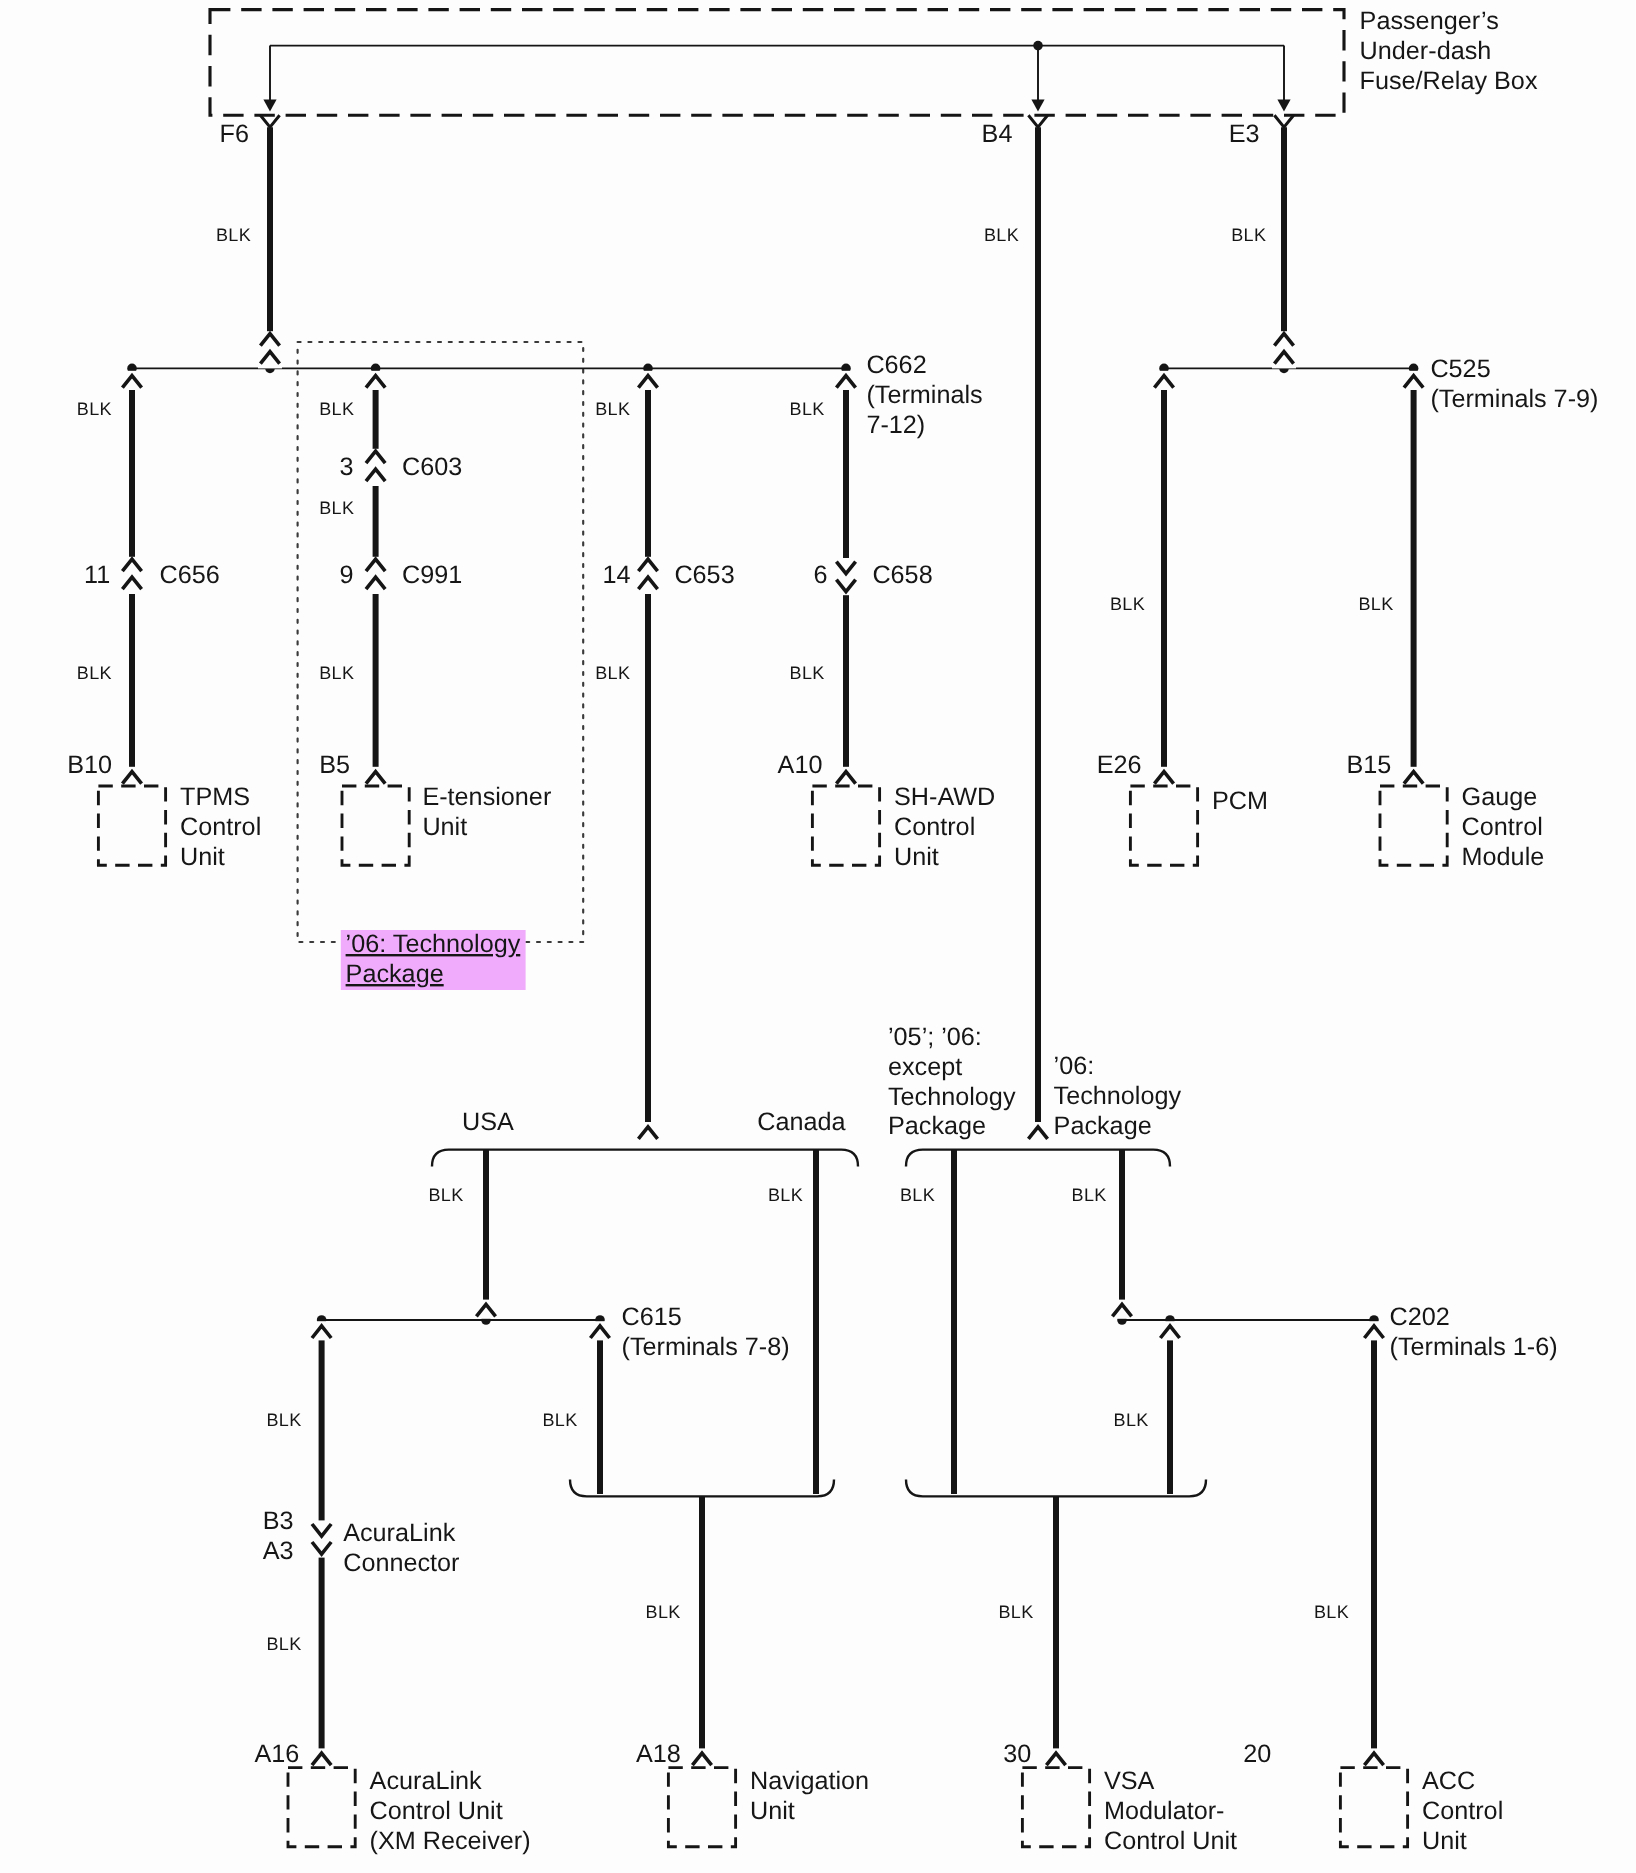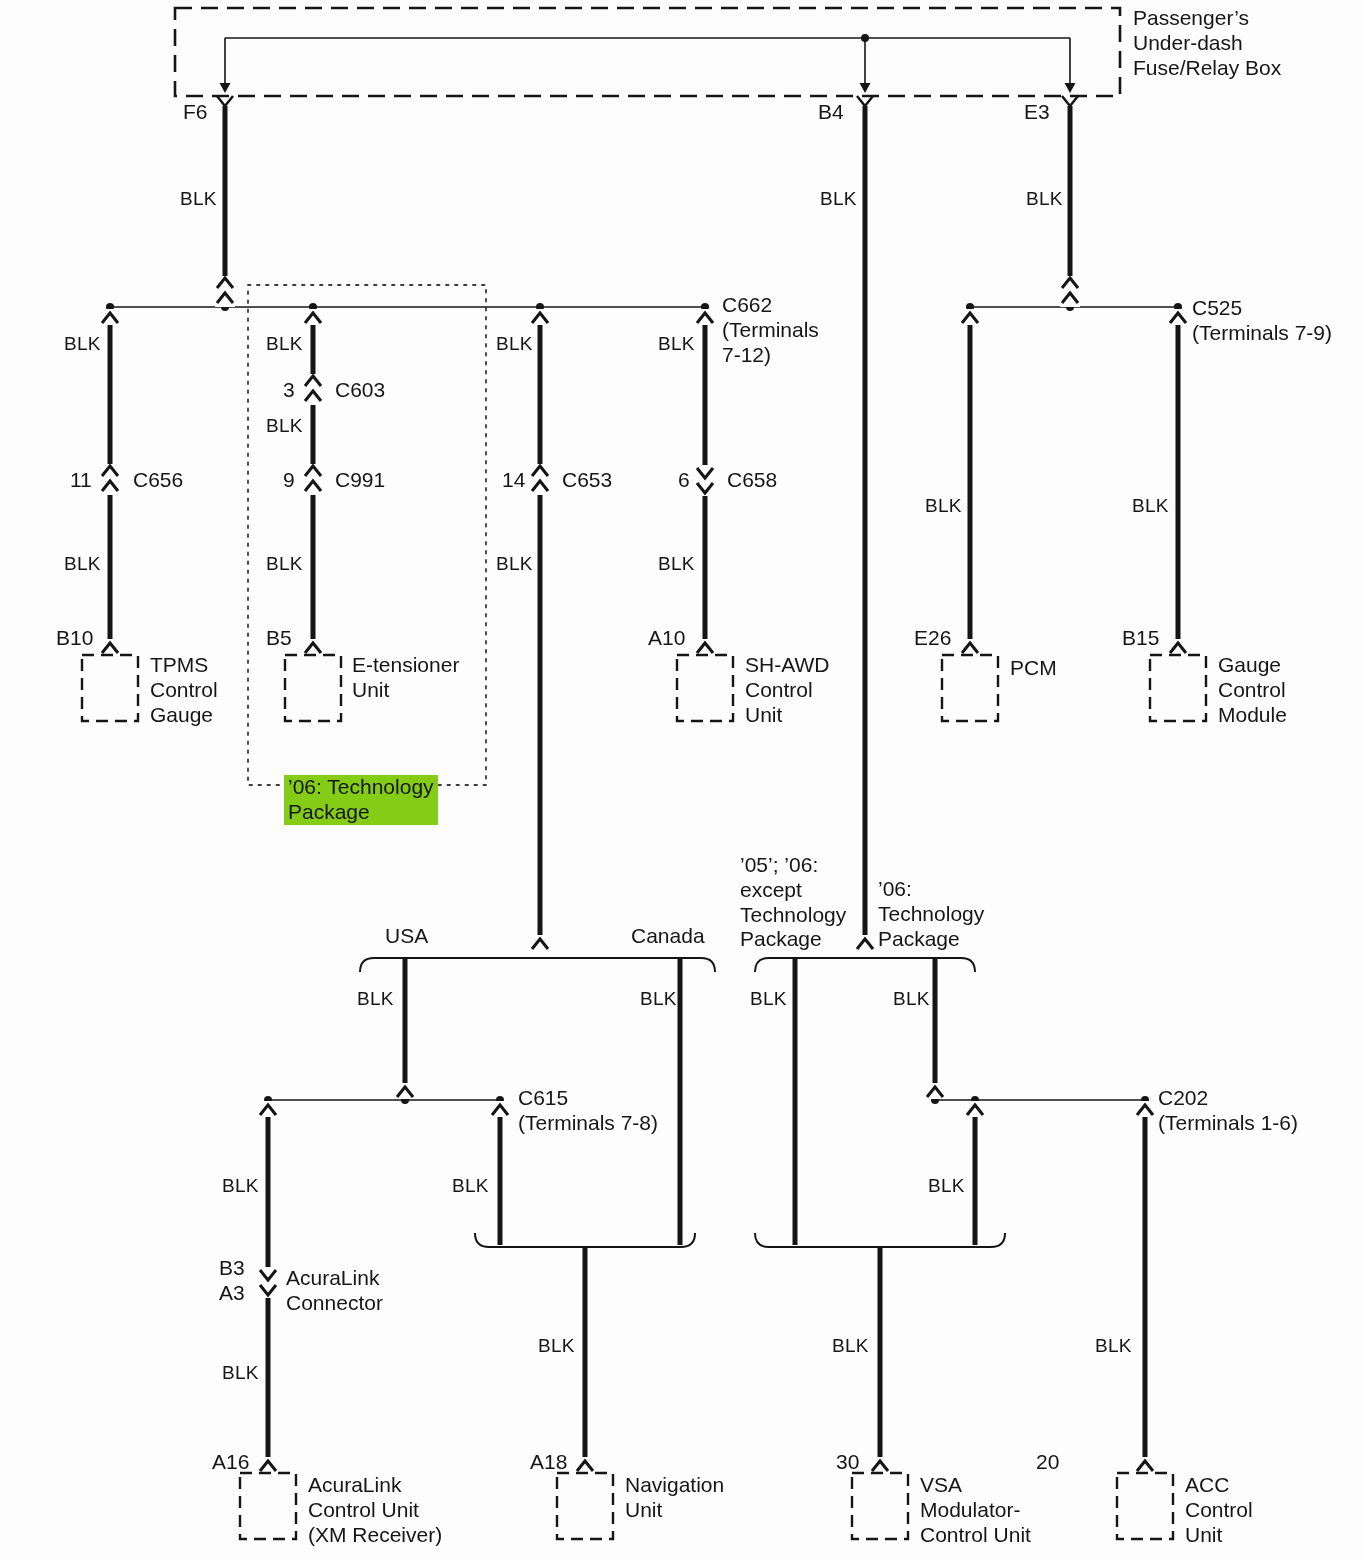--- a/index.html
+++ b/index.html
@@ -1,22 +1,22 @@
 <!DOCTYPE html>
 <html><head>
 <meta charset="utf-8">
 <style>
   * { margin:0; padding:0; box-sizing:border-box; }
   html,body { background:#ffffff; }
   body { font-family:"Liberation Sans", sans-serif; color:#1a1a1a; }
   .diagram { position:relative; width:1363px; height:1561px; background:#fdfdfd; overflow:hidden; }
   svg.wires { position:absolute; left:0; top:0; }
   .lbl { position:absolute; font-size:21px; line-height:1.18; white-space:pre-line; color:#161616; }
-  .blk { font-size:19px; letter-spacing:0.3px; }
-  .bg { background:#84cc16; padding:0 4px; }
+  .blk { font-size:15px; letter-spacing:0.3px; }
+  .bg { background:#f0abfc; padding:0 4px;text-decoration:underline; }
   .thick { stroke:#151515; stroke-width:5; fill:none; }
   .thin  { stroke:#151515; stroke-width:1.6; fill:none; }
   .thin2 { stroke:#151515; stroke-width:2; fill:none; }
   .dashedbox  { stroke:#151515; stroke-width:2.6; fill:none; stroke-dasharray:17 9; }
   .dashedbox2 { stroke:#151515; stroke-width:2.4; fill:none; stroke-dasharray:12 7; }
   .dottedbox  { stroke:#3a3a3a; stroke-width:1.8; fill:none; stroke-dasharray:2.5 6.5; stroke-linecap:round; }
 </style>
 </head>
 <body>
 
@@ -225,21 +225,21 @@
   <div class="lbl" style="left:648px;top:626px">A10</div>
   <div class="lbl" style="left:914px;top:626px">E26</div>
   <div class="lbl" style="left:1122px;top:626px">B15</div>
   <div class="lbl" style="left:212px;top:1450px">A16</div>
   <div class="lbl" style="left:530px;top:1450px">A18</div>
   <div class="lbl" style="left:836px;top:1450px">30</div>
   <div class="lbl" style="left:1036px;top:1450px">20</div>
 
   <div class="lbl" style="left:150px;top:653px">TPMS
 Control
-Gauge</div>
+Unit</div>
   <div class="lbl" style="left:352px;top:653px">E-tensioner
 Unit</div>
   <div class="lbl" style="left:745px;top:653px">SH-AWD
 Control
 Unit</div>
   <div class="lbl" style="left:1010px;top:656px">PCM</div>
   <div class="lbl" style="left:1218px;top:653px">Gauge
 Control
 Module</div>
   <div class="lbl" style="left:308px;top:1473px">AcuraLink

